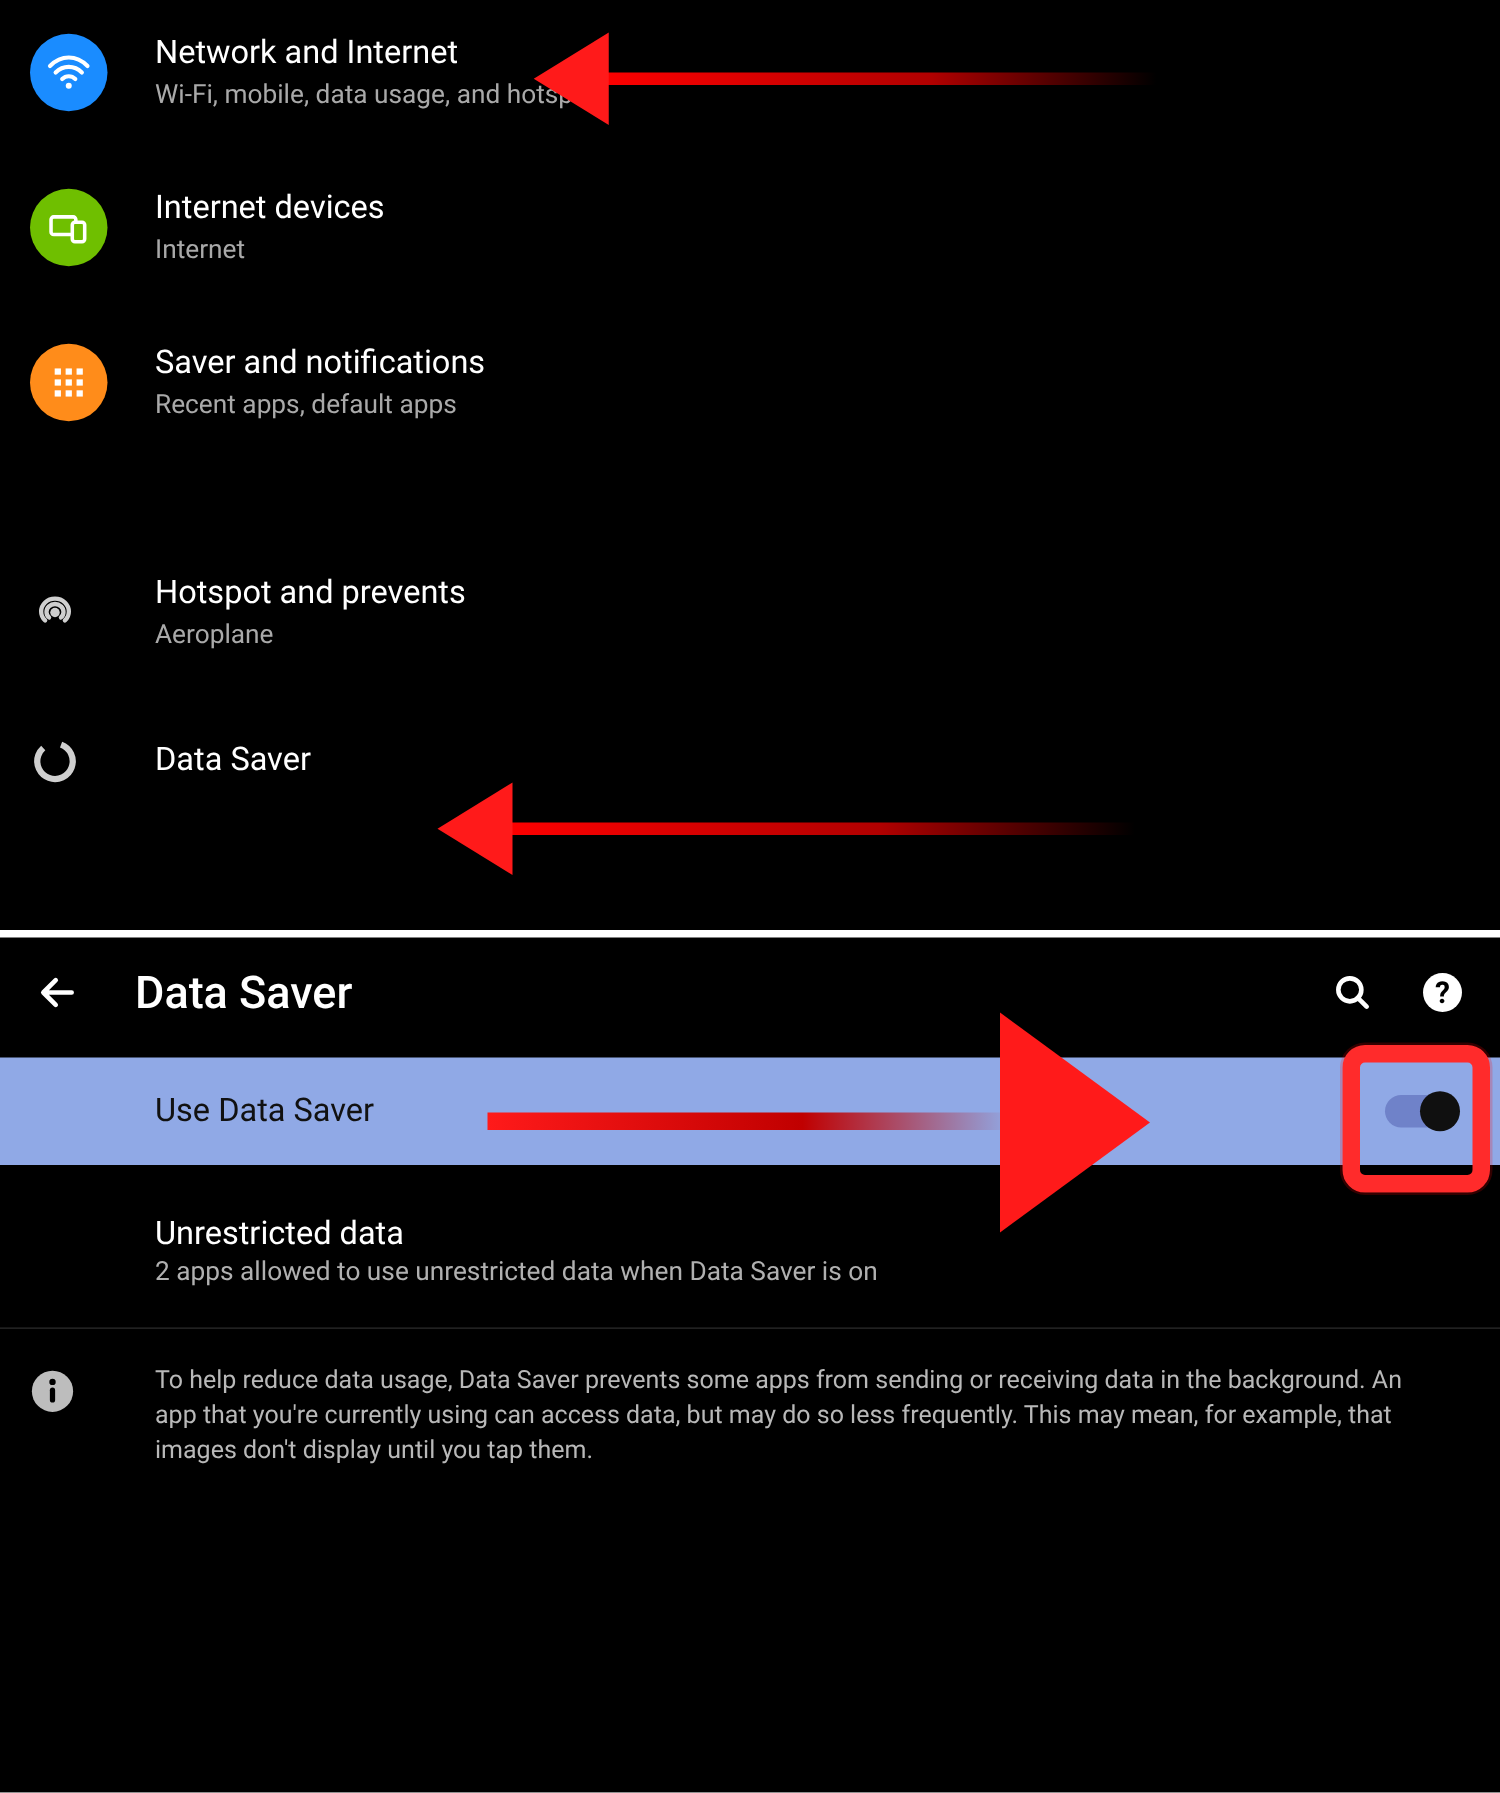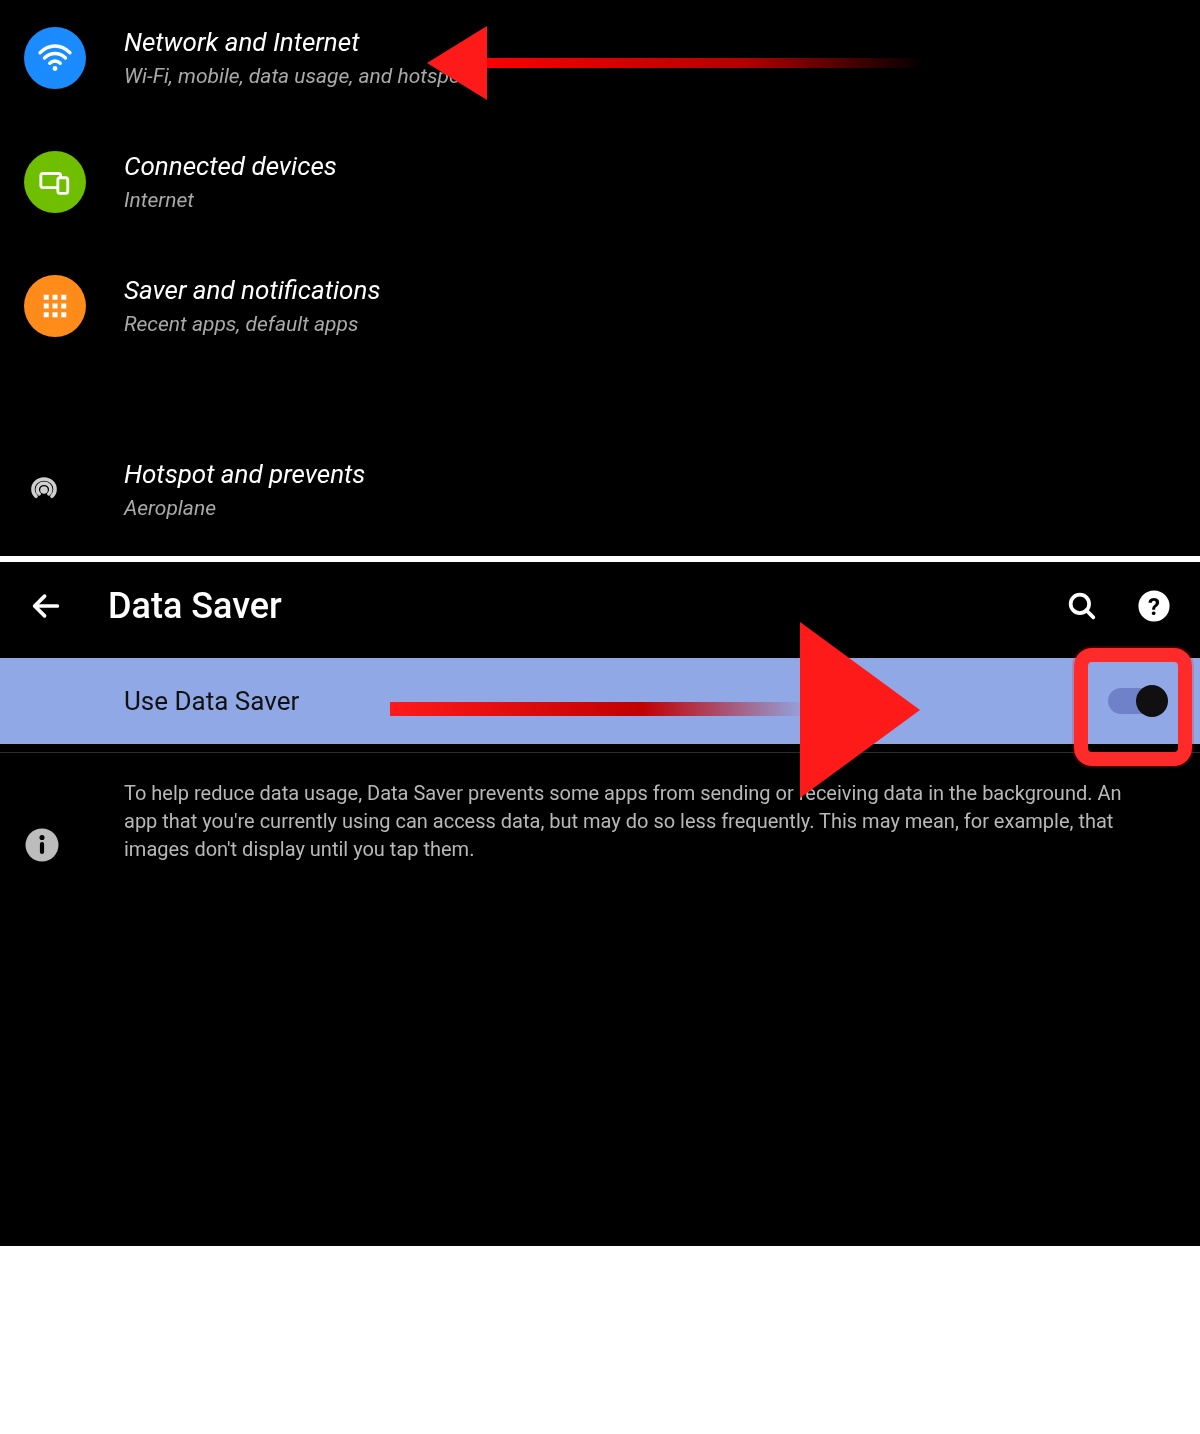--- a/index.html
+++ b/index.html
@@ -1,18 +1,18 @@
 <!DOCTYPE html>
 <html><head>
 <meta charset="utf-8">
 <style>
   * { box-sizing: border-box; margin: 0; padding: 0; }
   html, body { width: 1200px; background: #fff; font-family: Roboto, Arial, sans-serif; }
   .panel { background: #000; color: #e8e8e8; position: relative; overflow: hidden; }
-  .panel1 { height: 556px; padding-top: 10px; font-style: italic; }
+  .panel1 { height: 744px; padding-top: 10px; }
   .panel2 { height: 690px; border-top: 6px solid #fff; }
   .row { display: flex; align-items: center; padding: 16px 24px; position: relative; cursor: pointer; }
   .row .icon-slot { width: 100px; display: flex; justify-content: flex-start; align-items: center; }
   .row .text-slot { flex: 1; display: flex; flex-direction: column; }
   .row .title { font-size: 26px; color: #fff; font-weight: 400; line-height: 1.3; }
   .row .sub   { font-size: 21px; color: #a9a9a9; font-weight: 400; line-height: 1.35; margin-top: 2px; }
   .icon-circle { width: 62px; height: 62px; border-radius: 50%; display:flex; align-items:center; justify-content:center; }
   .c-blue   { background:#1a8cff; }
   .c-green  { background:#6fbf00; }
   .c-orange { background:#ff8c1a; }
@@ -39,21 +39,21 @@
   .redbox { position:absolute; right:8px; top:-10px; width:118px; height:118px; border:14px solid #ff2b2b; border-radius:18px; box-shadow: 0 0 0 2px rgba(255,0,0,0.2); }
   .toggle2 { width:56px; height:26px; border-radius:13px; background:#6f82c9; position:relative; }
   .toggle2 .knob { width:32px; height:32px; border-radius:50%; background:#101010; position:absolute; right:-4px; top:-3px; }
   .arrow3 { position:absolute; top:44px; left:390px; height:14px; width:420px; background:linear-gradient(to right,#ff1a1a,#c00000 60%, rgba(192,0,0,0) 100%); }
   .arrow3::before { content:""; position:absolute; right:-110px; top:-80px; width:0; height:0; border-top:88px solid transparent; border-bottom:88px solid transparent; border-left:120px solid #ff1a1a; }
 
   .row2 { display:flex; align-items:flex-start; padding: 24px 24px 24px 124px; flex-direction:column; }
   .row2 .title { font-size:26px; color:#fff; }
   .row2 .sub { font-size:21px; color:#b0b0b0; margin-top:4px; }
   .divider { height:1px; background:#2d2d2d; margin: 8px 0; }
-  .info-row { display:flex; padding: 18px 24px; align-items: flex-end; }
+  .info-row { display:flex; padding: 18px 24px; }
   .info-row .icon { width:100px; display:flex; align-items:flex-start; justify-content:flex-start; padding-top:6px; }
   .info-row .msg { flex:1; font-size:20px; color:#b8b8b8; line-height:1.4; padding-right:20px; }
 
   svg { display:block; }
 </style>
 </head>
 <body>
 
 <div class="panel panel1">
 
@@ -79,21 +79,21 @@
   <div class="row">
     <div class="icon-slot">
       <div class="icon-circle c-green">
         <svg width="34" height="34" viewBox="0 0 24 24" fill="none">
           <rect x="2" y="6" width="14" height="10" rx="1.5" stroke="#fff" stroke-width="2"></rect>
           <rect x="14" y="9" width="7" height="11" rx="1.5" stroke="#fff" stroke-width="2" fill="#6fbf00"></rect>
         </svg>
       </div>
     </div>
     <div class="text-slot">
-      <span class="title">Connected devices</span>
+      <span class="title">Internet devices</span>
       <span class="sub">Internet</span>
     </div>
   </div>
 
   <div style="height:28px"></div>
 
   <div class="row">
     <div class="icon-slot">
       <div class="icon-circle c-orange">
         <svg width="30" height="30" viewBox="0 0 24 24">
@@ -186,20 +186,24 @@
     </div>
     <div style="position:relative; width:80px; display:flex; align-items:center; justify-content:center;">
       <div class="toggle2">
           <div class="knob"></div>
         </div>
     </div>
     <div class="redbox"></div>
     <div class="arrow3"></div>
   </div>
 
+  <div class="row2" style="cursor:pointer; margin-top:16px;">
+    <span class="title">Unrestricted data</span>
+    <span class="sub">2 apps allowed to use unrestricted data when Data Saver is on</span>
+  </div>
 
   <div class="divider"></div>
 
   <div class="info-row">
     <div class="icon">
       <svg width="36" height="36" viewBox="0 0 24 24">
         <circle cx="12" cy="12" r="11" fill="#bdbdbd"></circle>
         <rect x="10.6" y="10" width="2.8" height="8" rx="1.4" fill="#000"></rect>
         <circle cx="12" cy="7" r="1.7" fill="#000"></circle>
       </svg>

